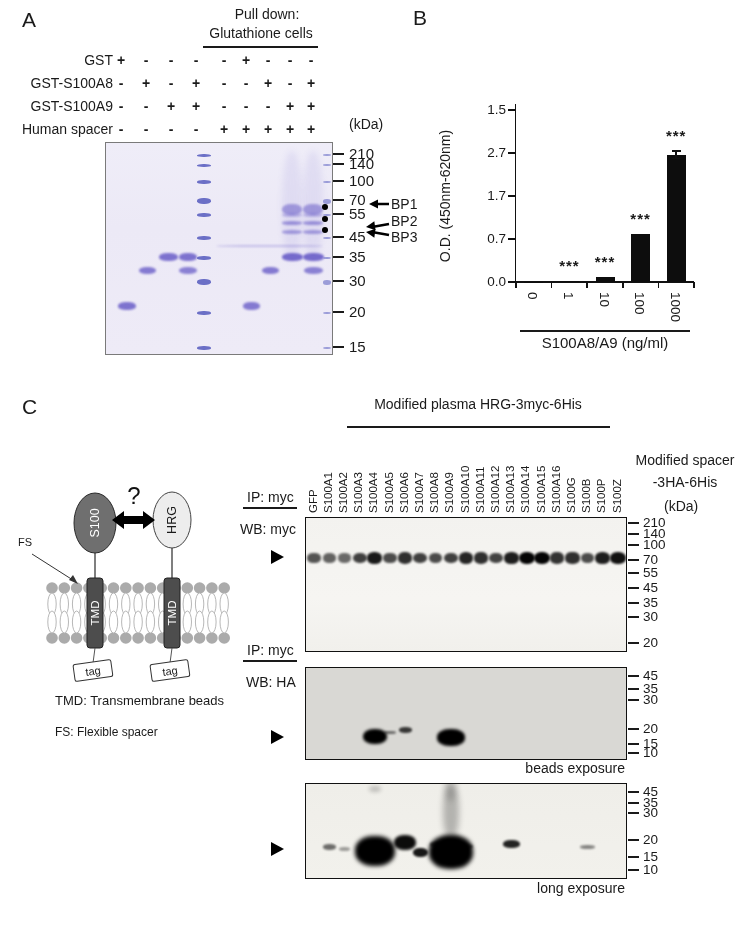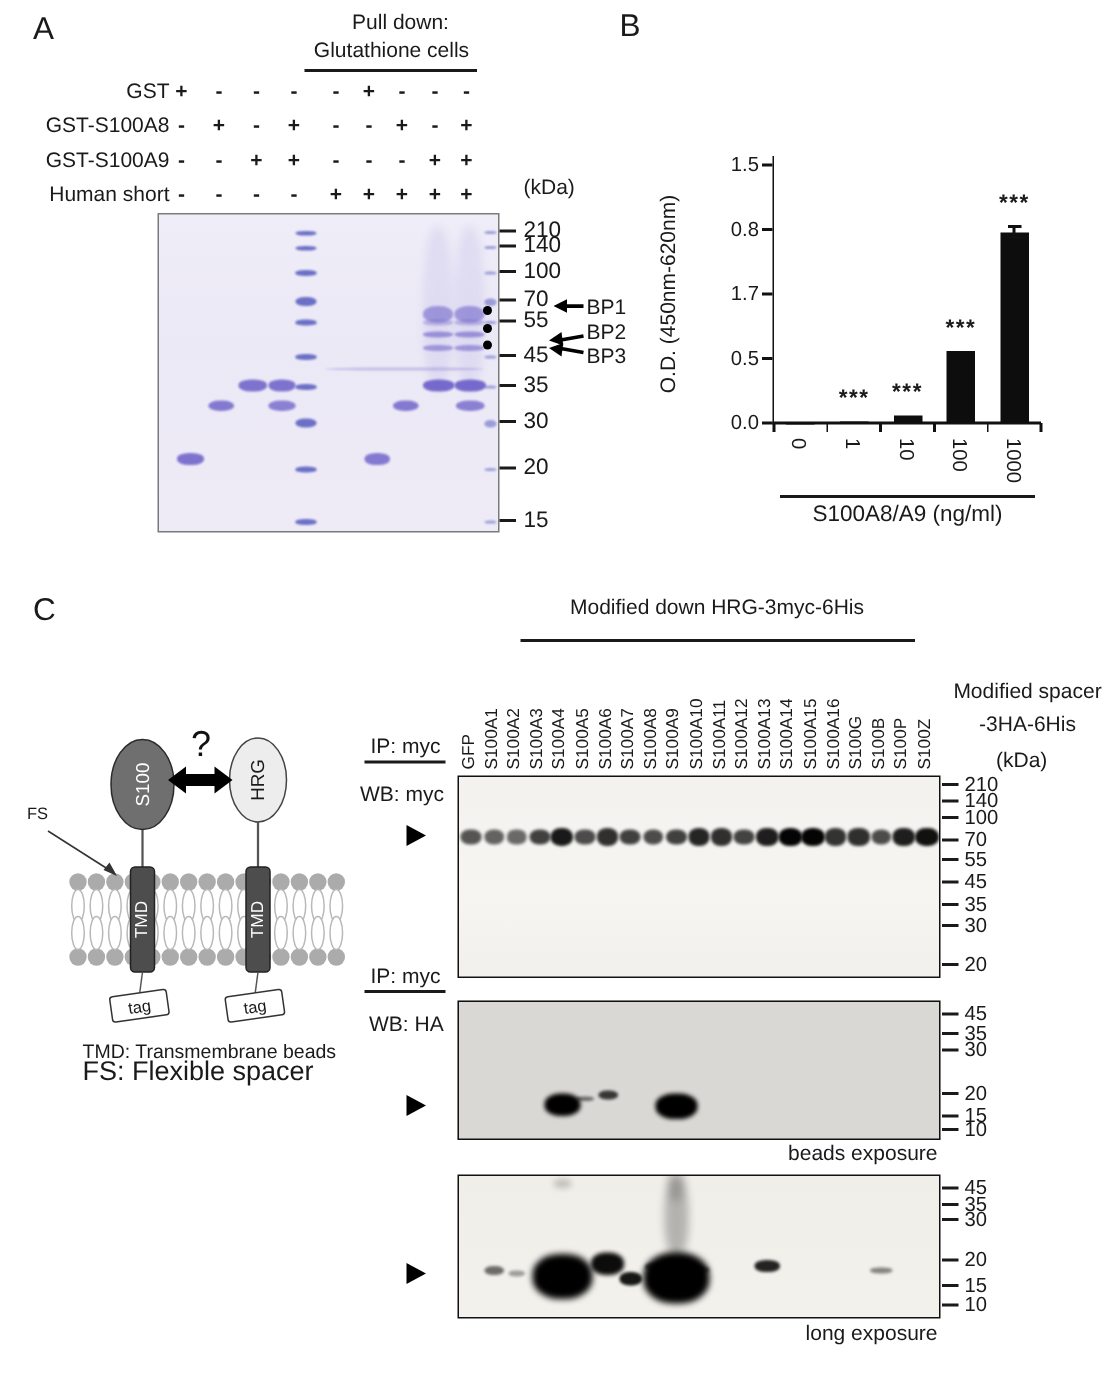--- a/index.html
+++ b/index.html
@@ -57,21 +57,21 @@
       <div style="position: absolute; left: 0px; top: 98px; width: 113px; text-align: right; font-size: 14px;">GST-S100A9</div>
       <div style="position: absolute; left: 114px; top: 98px; width: 14px; text-align: center; font-size: 14px; font-weight: 600;">-</div>
       <div style="position: absolute; left: 139px; top: 98px; width: 14px; text-align: center; font-size: 14px; font-weight: 600;">-</div>
       <div style="position: absolute; left: 164px; top: 98px; width: 14px; text-align: center; font-size: 14px; font-weight: 600;">+</div>
       <div style="position: absolute; left: 189px; top: 98px; width: 14px; text-align: center; font-size: 14px; font-weight: 600;">+</div>
       <div style="position: absolute; left: 217px; top: 98px; width: 14px; text-align: center; font-size: 14px; font-weight: 600;">-</div>
       <div style="position: absolute; left: 239px; top: 98px; width: 14px; text-align: center; font-size: 14px; font-weight: 600;">-</div>
       <div style="position: absolute; left: 261px; top: 98px; width: 14px; text-align: center; font-size: 14px; font-weight: 600;">-</div>
       <div style="position: absolute; left: 283px; top: 98px; width: 14px; text-align: center; font-size: 14px; font-weight: 600;">+</div>
       <div style="position: absolute; left: 304px; top: 98px; width: 14px; text-align: center; font-size: 14px; font-weight: 600;">+</div>
-      <div style="position: absolute; left: 0px; top: 121px; width: 113px; text-align: right; font-size: 14px;">Human short</div>
+      <div style="position: absolute; left: 0px; top: 121px; width: 113px; text-align: right; font-size: 14px;">Human spacer</div>
       <div style="position: absolute; left: 114px; top: 121px; width: 14px; text-align: center; font-size: 14px; font-weight: 600;">-</div>
       <div style="position: absolute; left: 139px; top: 121px; width: 14px; text-align: center; font-size: 14px; font-weight: 600;">-</div>
       <div style="position: absolute; left: 164px; top: 121px; width: 14px; text-align: center; font-size: 14px; font-weight: 600;">-</div>
       <div style="position: absolute; left: 189px; top: 121px; width: 14px; text-align: center; font-size: 14px; font-weight: 600;">-</div>
       <div style="position: absolute; left: 217px; top: 121px; width: 14px; text-align: center; font-size: 14px; font-weight: 600;">+</div>
       <div style="position: absolute; left: 239px; top: 121px; width: 14px; text-align: center; font-size: 14px; font-weight: 600;">+</div>
       <div style="position: absolute; left: 261px; top: 121px; width: 14px; text-align: center; font-size: 14px; font-weight: 600;">+</div>
       <div style="position: absolute; left: 283px; top: 121px; width: 14px; text-align: center; font-size: 14px; font-weight: 600;">+</div>
       <div style="position: absolute; left: 304px; top: 121px; width: 14px; text-align: center; font-size: 14px; font-weight: 600;">+</div>
     </div>
@@ -164,25 +164,25 @@
     </div>
 
   <div class="txt panel-label" style="left:413px;top:6px">B</div>
   <div class="txt" style="left:445px;top:196px;transform:translate(-50%,-50%) rotate(-90deg);font-size:14px">O.D. (450nm-620nm)</div>
   <div id="pb-chart">
       <div style="position: absolute; left: 514.5px; top: 104px; width: 1.6px; height: 179px; background: rgb(17, 17, 17);"></div>
       <div style="position: absolute; left: 514.5px; top: 281.2px; width: 179.6px; height: 1.6px; background: rgb(17, 17, 17);"></div>
       <div style="position: absolute; left: 508px; top: 281.2px; width: 7px; height: 1.6px; background: rgb(17, 17, 17);"></div>
       <div style="position: absolute; left: 472px; top: 274px; width: 34px; text-align: right; font-size: 13.5px;">0.0</div>
       <div style="position: absolute; left: 508px; top: 238.2px; width: 7px; height: 1.6px; background: rgb(17, 17, 17);"></div>
-      <div style="position: absolute; left: 472px; top: 231px; width: 34px; text-align: right; font-size: 13.5px;">0.5</div>
+      <div style="position: absolute; left: 472px; top: 231px; width: 34px; text-align: right; font-size: 13.5px;">0.7</div>
       <div style="position: absolute; left: 508px; top: 195.2px; width: 7px; height: 1.6px; background: rgb(17, 17, 17);"></div>
       <div style="position: absolute; left: 472px; top: 188px; width: 34px; text-align: right; font-size: 13.5px;">1.7</div>
       <div style="position: absolute; left: 508px; top: 152.2px; width: 7px; height: 1.6px; background: rgb(17, 17, 17);"></div>
-      <div style="position: absolute; left: 472px; top: 145px; width: 34px; text-align: right; font-size: 13.5px;">0.8</div>
+      <div style="position: absolute; left: 472px; top: 145px; width: 34px; text-align: right; font-size: 13.5px;">2.7</div>
       <div style="position: absolute; left: 508px; top: 109.2px; width: 7px; height: 1.6px; background: rgb(17, 17, 17);"></div>
       <div style="position: absolute; left: 472px; top: 102px; width: 34px; text-align: right; font-size: 13.5px;">1.5</div>
       <div style="position: absolute; left: 515.2px; top: 282px; width: 1.6px; height: 6px; background: rgb(17, 17, 17);"></div>
       <div style="position: absolute; left: 550.8px; top: 282px; width: 1.6px; height: 6px; background: rgb(17, 17, 17);"></div>
       <div style="position: absolute; left: 586.4px; top: 282px; width: 1.6px; height: 6px; background: rgb(17, 17, 17);"></div>
       <div style="position: absolute; left: 622px; top: 282px; width: 1.6px; height: 6px; background: rgb(17, 17, 17);"></div>
       <div style="position: absolute; left: 657.6px; top: 282px; width: 1.6px; height: 6px; background: rgb(17, 17, 17);"></div>
       <div style="position: absolute; left: 693.2px; top: 282px; width: 1.6px; height: 6px; background: rgb(17, 17, 17);"></div>
       <div style="position: absolute; left: 524.3px; top: 281.57px; width: 19px; height: 1px; background: rgb(13, 13, 13);"></div>
       <div style="position: absolute; left: 540.3px; top: 292px; width: 40px; height: 13px; font-size: 13.5px; transform-origin: left top; transform: rotate(90deg); white-space: nowrap;">0</div>
@@ -290,23 +290,23 @@
     <g transform="translate(83,191) rotate(-8)">
       <rect x="-19" y="-9" width="38" height="17" rx="2" fill="#fff" stroke="#333"></rect>
       <text x="0" y="4" text-anchor="middle" font-size="11" fill="#1a1a1a">tag</text>
     </g>
     <g transform="translate(160,191) rotate(-8)">
       <rect x="-19" y="-9" width="38" height="17" rx="2" fill="#fff" stroke="#333"></rect>
       <text x="0" y="4" text-anchor="middle" font-size="11" fill="#1a1a1a">tag</text>
     </g>
   </svg>
   <div class="txt" style="left:55px;top:694px;font-size:13px">TMD: Transmembrane beads</div>
-  <div class="txt" style="left:55px;top:704px;font-size:18px">FS: Flexible spacer</div>
-
-  <div class="txt ctr" style="left:478px;top:396px;font-size:14px">Modified down HRG-3myc-6His</div>
+  <div class="txt" style="left:55px;top:726px;font-size:12px">FS: Flexible spacer</div>
+
+  <div class="txt ctr" style="left:478px;top:396px;font-size:14px">Modified plasma HRG-3myc-6His</div>
   <div class="rule" style="left:347px;top:426px;width:263px"></div>
   <div id="pc-lanes">
       <div class="lane-label" style="position: absolute; left: 319.5px; top: 500px; width: 76px; height: 13px; font-size: 11.5px;">GFP</div>
       <div class="lane-label" style="position: absolute; left: 334.7px; top: 500px; width: 76px; height: 13px; font-size: 11.5px;">S100A1</div>
       <div class="lane-label" style="position: absolute; left: 349.9px; top: 500px; width: 76px; height: 13px; font-size: 11.5px;">S100A2</div>
       <div class="lane-label" style="position: absolute; left: 365.1px; top: 500px; width: 76px; height: 13px; font-size: 11.5px;">S100A3</div>
       <div class="lane-label" style="position: absolute; left: 380.3px; top: 500px; width: 76px; height: 13px; font-size: 11.5px;">S100A4</div>
       <div class="lane-label" style="position: absolute; left: 395.5px; top: 500px; width: 76px; height: 13px; font-size: 11.5px;">S100A5</div>
       <div class="lane-label" style="position: absolute; left: 410.7px; top: 500px; width: 76px; height: 13px; font-size: 11.5px;">S100A6</div>
       <div class="lane-label" style="position: absolute; left: 425.9px; top: 500px; width: 76px; height: 13px; font-size: 11.5px;">S100A7</div>

